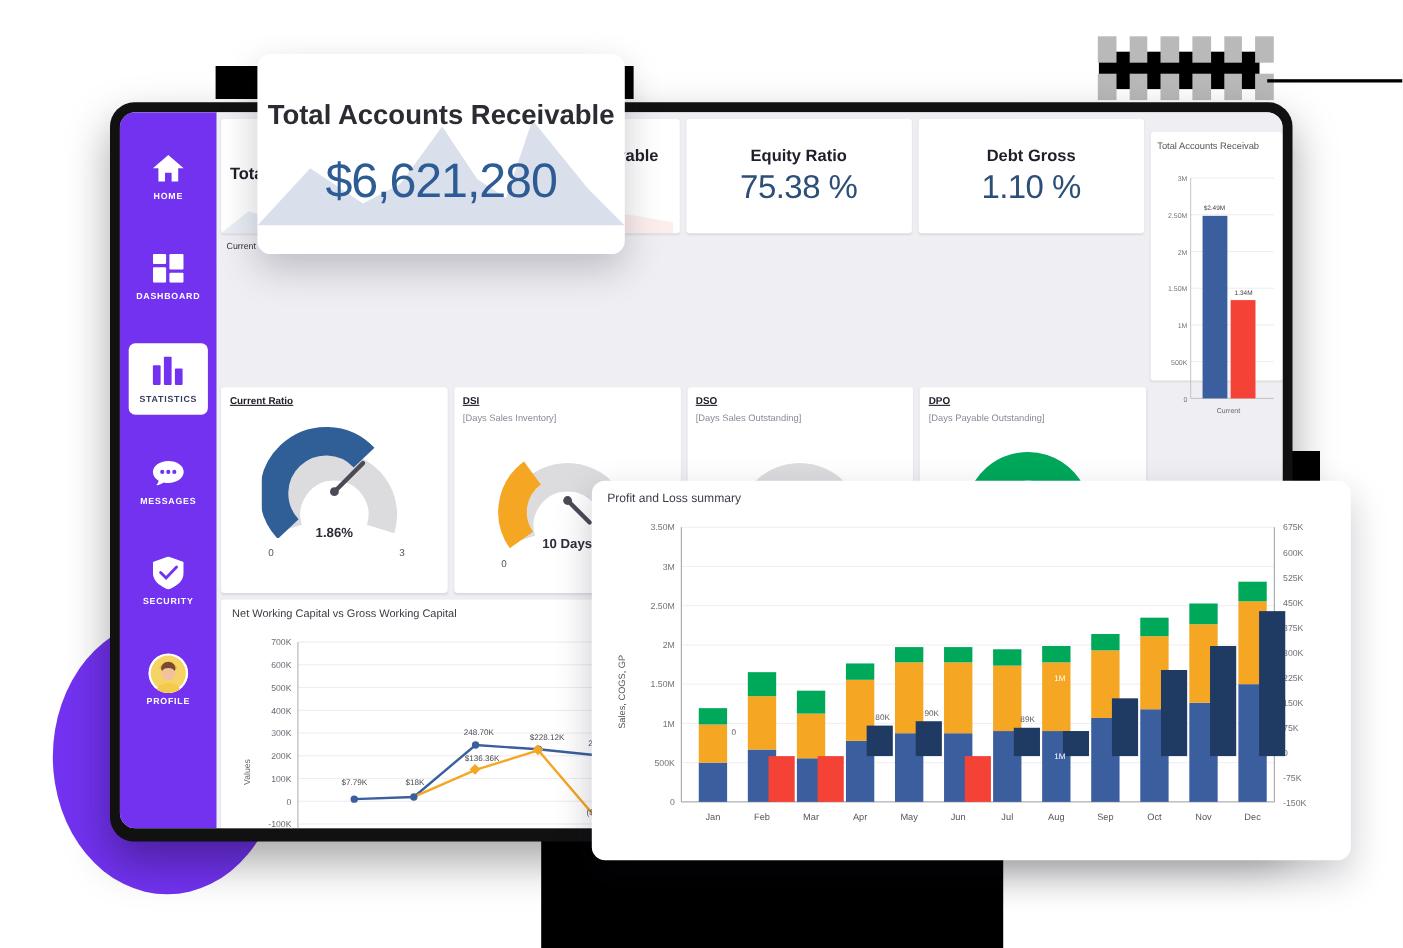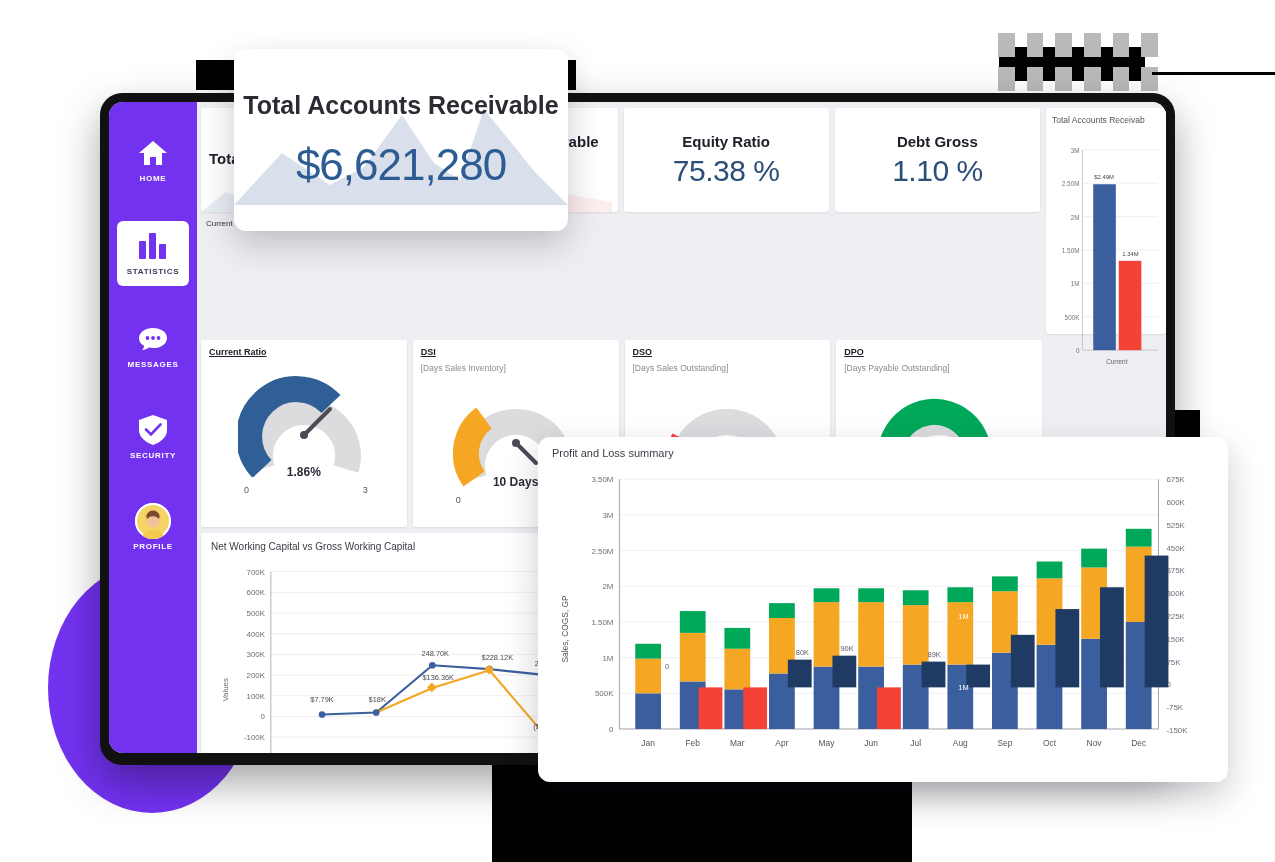--- a/index.html
+++ b/index.html
@@ -122,20 +122,31 @@
 
       <div class="navitem">
         <span class="ic">
           <svg width="30" height="26" viewBox="0 0 30 26" fill="currentColor">
             <path d="M15 1 L29 13 H24 V25 H18 V17 H12 V25 H6 V13 H1 Z"></path>
           </svg>
             </span>
         <span class="lbl">HOME</span>
       </div>
 
+      <div class="navitem">
+        <span class="ic">
+          <svg width="28" height="26" viewBox="0 0 28 26" fill="currentColor">
+            <rect x="0" y="0" width="12" height="9" rx="1"></rect>
+            <rect x="15" y="0" width="13" height="14" rx="1"></rect>
+            <rect x="0" y="12" width="12" height="14" rx="1"></rect>
+            <rect x="15" y="17" width="13" height="9" rx="1"></rect>
+          </svg>
+            </span>
+        <span class="lbl">DASHBOARD</span>
+      </div>
 
       <div class="navitem active">
         <span class="ic">
           <svg width="30" height="26" viewBox="0 0 30 26" fill="currentColor">
             <rect x="1" y="8" width="7" height="18" rx="1"></rect>
             <rect x="11" y="0" width="7" height="26" rx="1"></rect>
             <rect x="21" y="11" width="7" height="15" rx="1"></rect>
           </svg>
             </span>
         <span class="lbl">STATISTICS</span>
@@ -201,21 +212,21 @@
         </div>
         <div class="card kpi">
           <div class="t">Equity Ratio</div>
           <div class="v">75.38 %</div>
         </div>
         <div class="card kpi">
           <div class="t">Debt Gross</div>
           <div class="v">1.10 %</div>
         </div>
 
-        <div class="card barcard" style="height:226px;margin-top:0;">
+        <div class="card barcard" style="height:226px;margin-top:12px;">
           <div class="ch-title">Total Accounts Receivab</div>
           <svg viewBox="0 0 110 250" width="108" height="252">
             <g font-size="6.5" fill="#777" text-anchor="end">
               <text x="28" y="25">3M</text>
                   <text x="28" y="59">2.50M</text>
               <text x="28" y="93">2M</text>
                   <text x="28" y="127">1.50M</text>
               <text x="28" y="161">1M</text>
                   <text x="28" y="195">500K</text>
               <text x="28" y="229">0</text>

